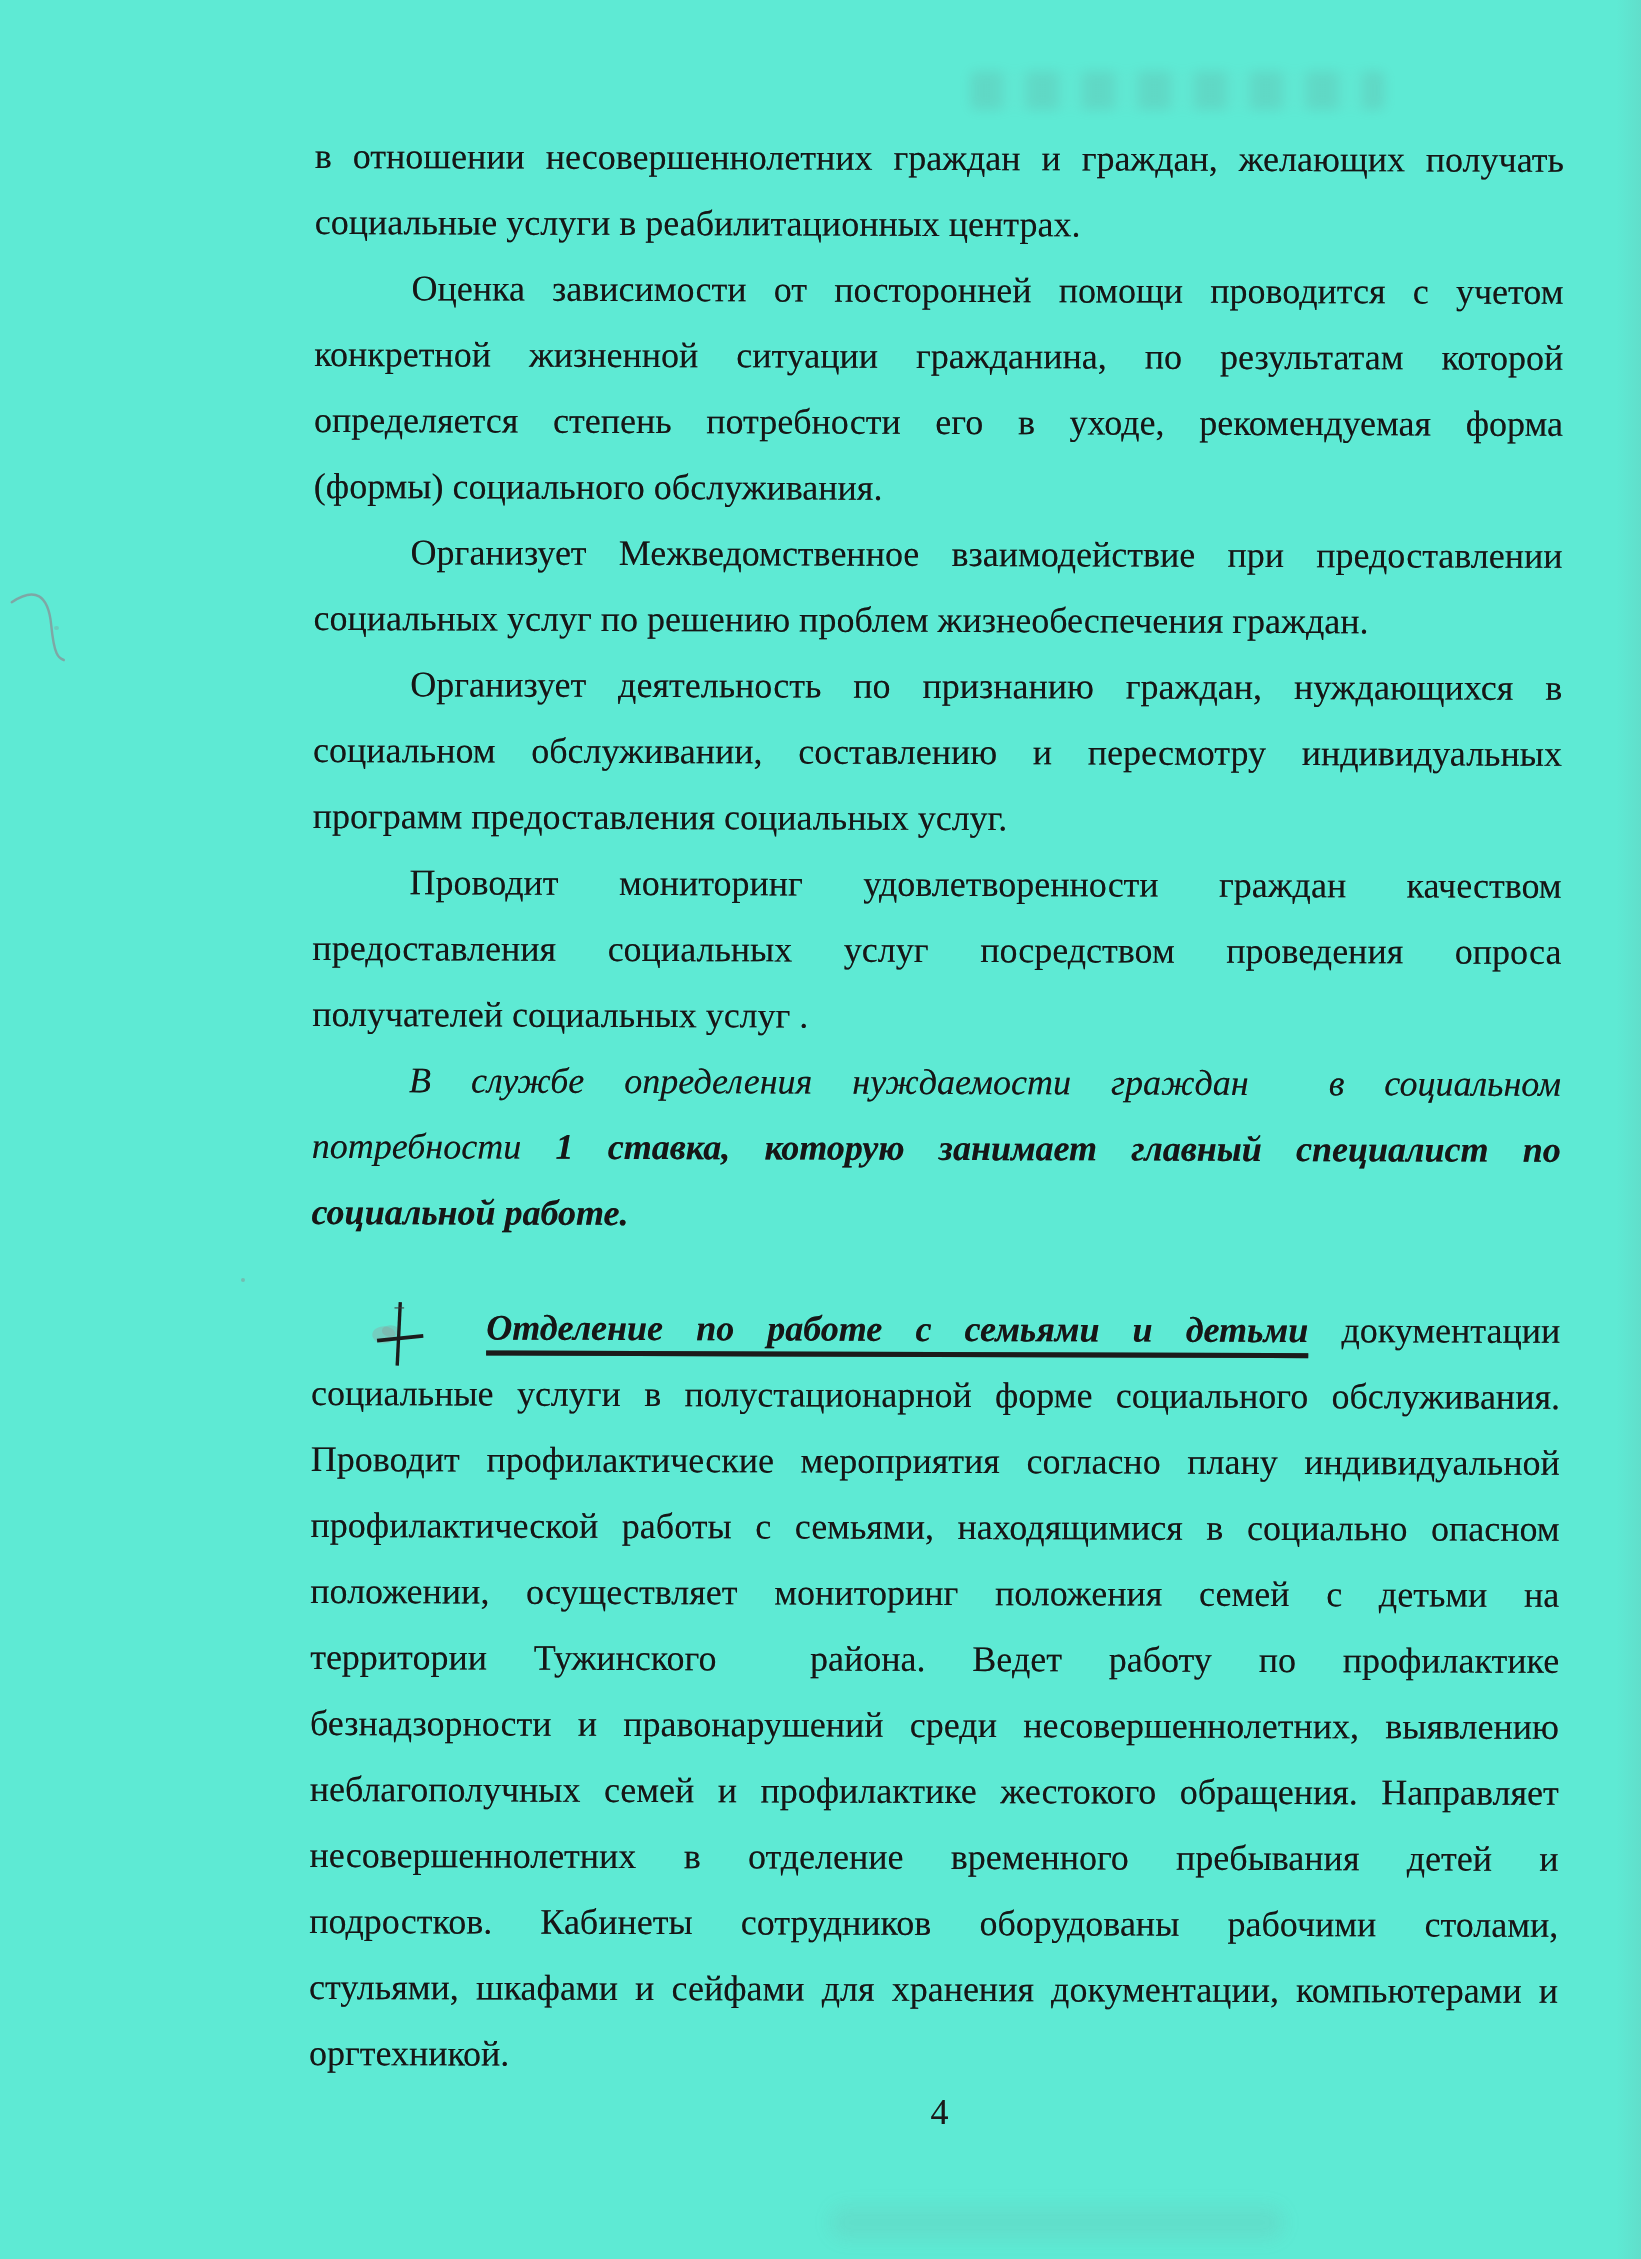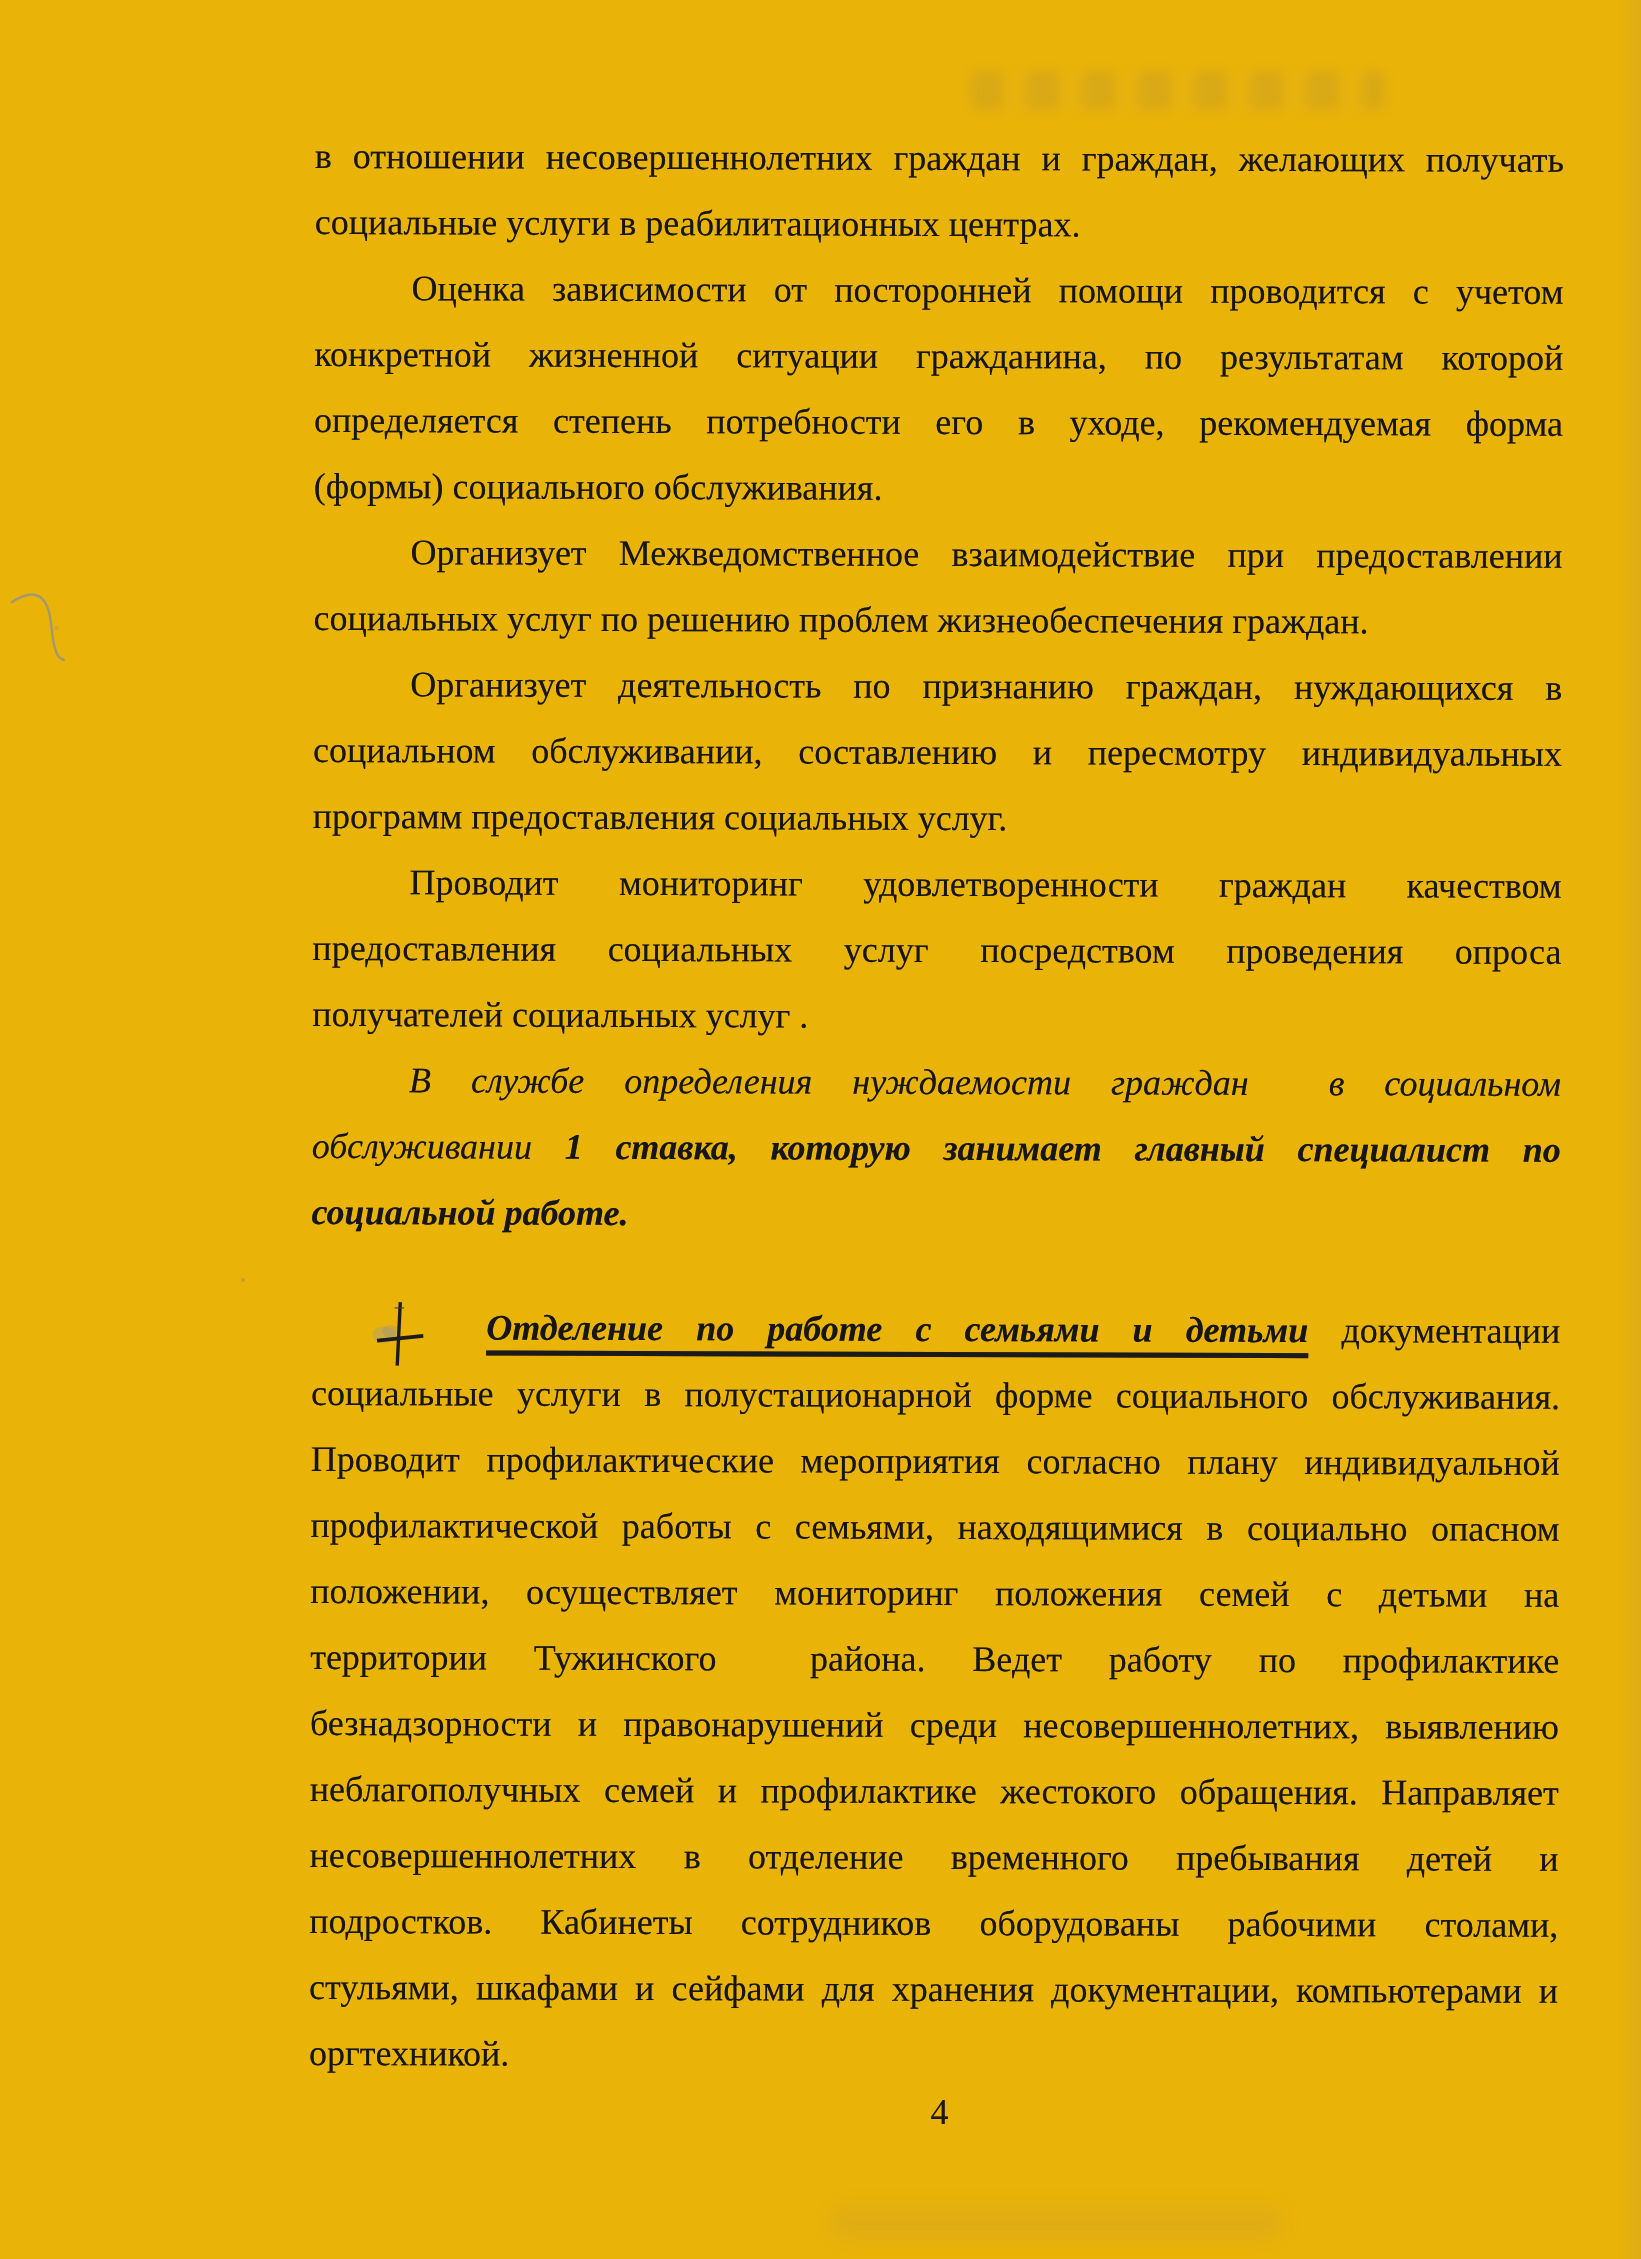--- a/index.html
+++ b/index.html
@@ -1,20 +1,20 @@
 <!DOCTYPE html>
 <html><head>
 <meta charset="utf-8">
 <style>
   html, body { margin: 0; padding: 0; background: #e8e8e6; }
   .page {
     position: relative;
     width: 1641px;
     height: 2259px;
-    background: #eab308;
+    background: #5eead4;
     overflow: hidden;
     font-family: "Liberation Serif", serif;
     color: #161616;
   }
   
   .bleed-smudge {
     position: absolute;
     left: 970px; top: 71px;
     width: 415px; height: 39px;
     background: repeating-linear-gradient(90deg,
@@ -115,21 +115,21 @@
     <div class="line indent">Организует деятельность по признанию граждан, нуждающихся в</div>
     <div class="line">социальном обслуживании, составлению и пересмотру индивидуальных</div>
     <div class="line last">программ предоставления социальных услуг.</div>
 
     <div class="line indent">Проводит мониторинг удовлетворенности граждан качеством</div>
     <div class="line">предоставления социальных услуг посредством проведения опроса</div>
     <div class="line last">получателей социальных услуг .</div>
 
     <div class="line indent italic">В службе определения нуждаемости граждан&nbsp; в социальном</div>
     <div class="line">
-      <span class="italic">обслуживании </span><span class="bold-italic">1 ставка, которую занимает главный специалист по</span>
+      <span class="italic">потребности </span><span class="bold-italic">1 ставка, которую занимает главный специалист по</span>
     </div>
     <div class="line last bold-italic">социальной работе.</div>
 
     <div class="heading-para">
       <div class="line h-first">
         <svg class="heading-marker" width="58" height="77" viewBox="0 0 60 80">
           <ellipse cx="13" cy="38" rx="12" ry="9" fill="#9a9a9a" opacity="0.35"></ellipse>
           <ellipse cx="20" cy="34" rx="9" ry="6" fill="#8f8f8f" opacity="0.3"></ellipse>
           <path d="M 30 4 L 27 70" stroke="#1c1c1c" stroke-width="3.5" fill="none"></path>
           <path d="M 6 44 L 54 39" stroke="#1c1c1c" stroke-width="4" fill="none"></path>

